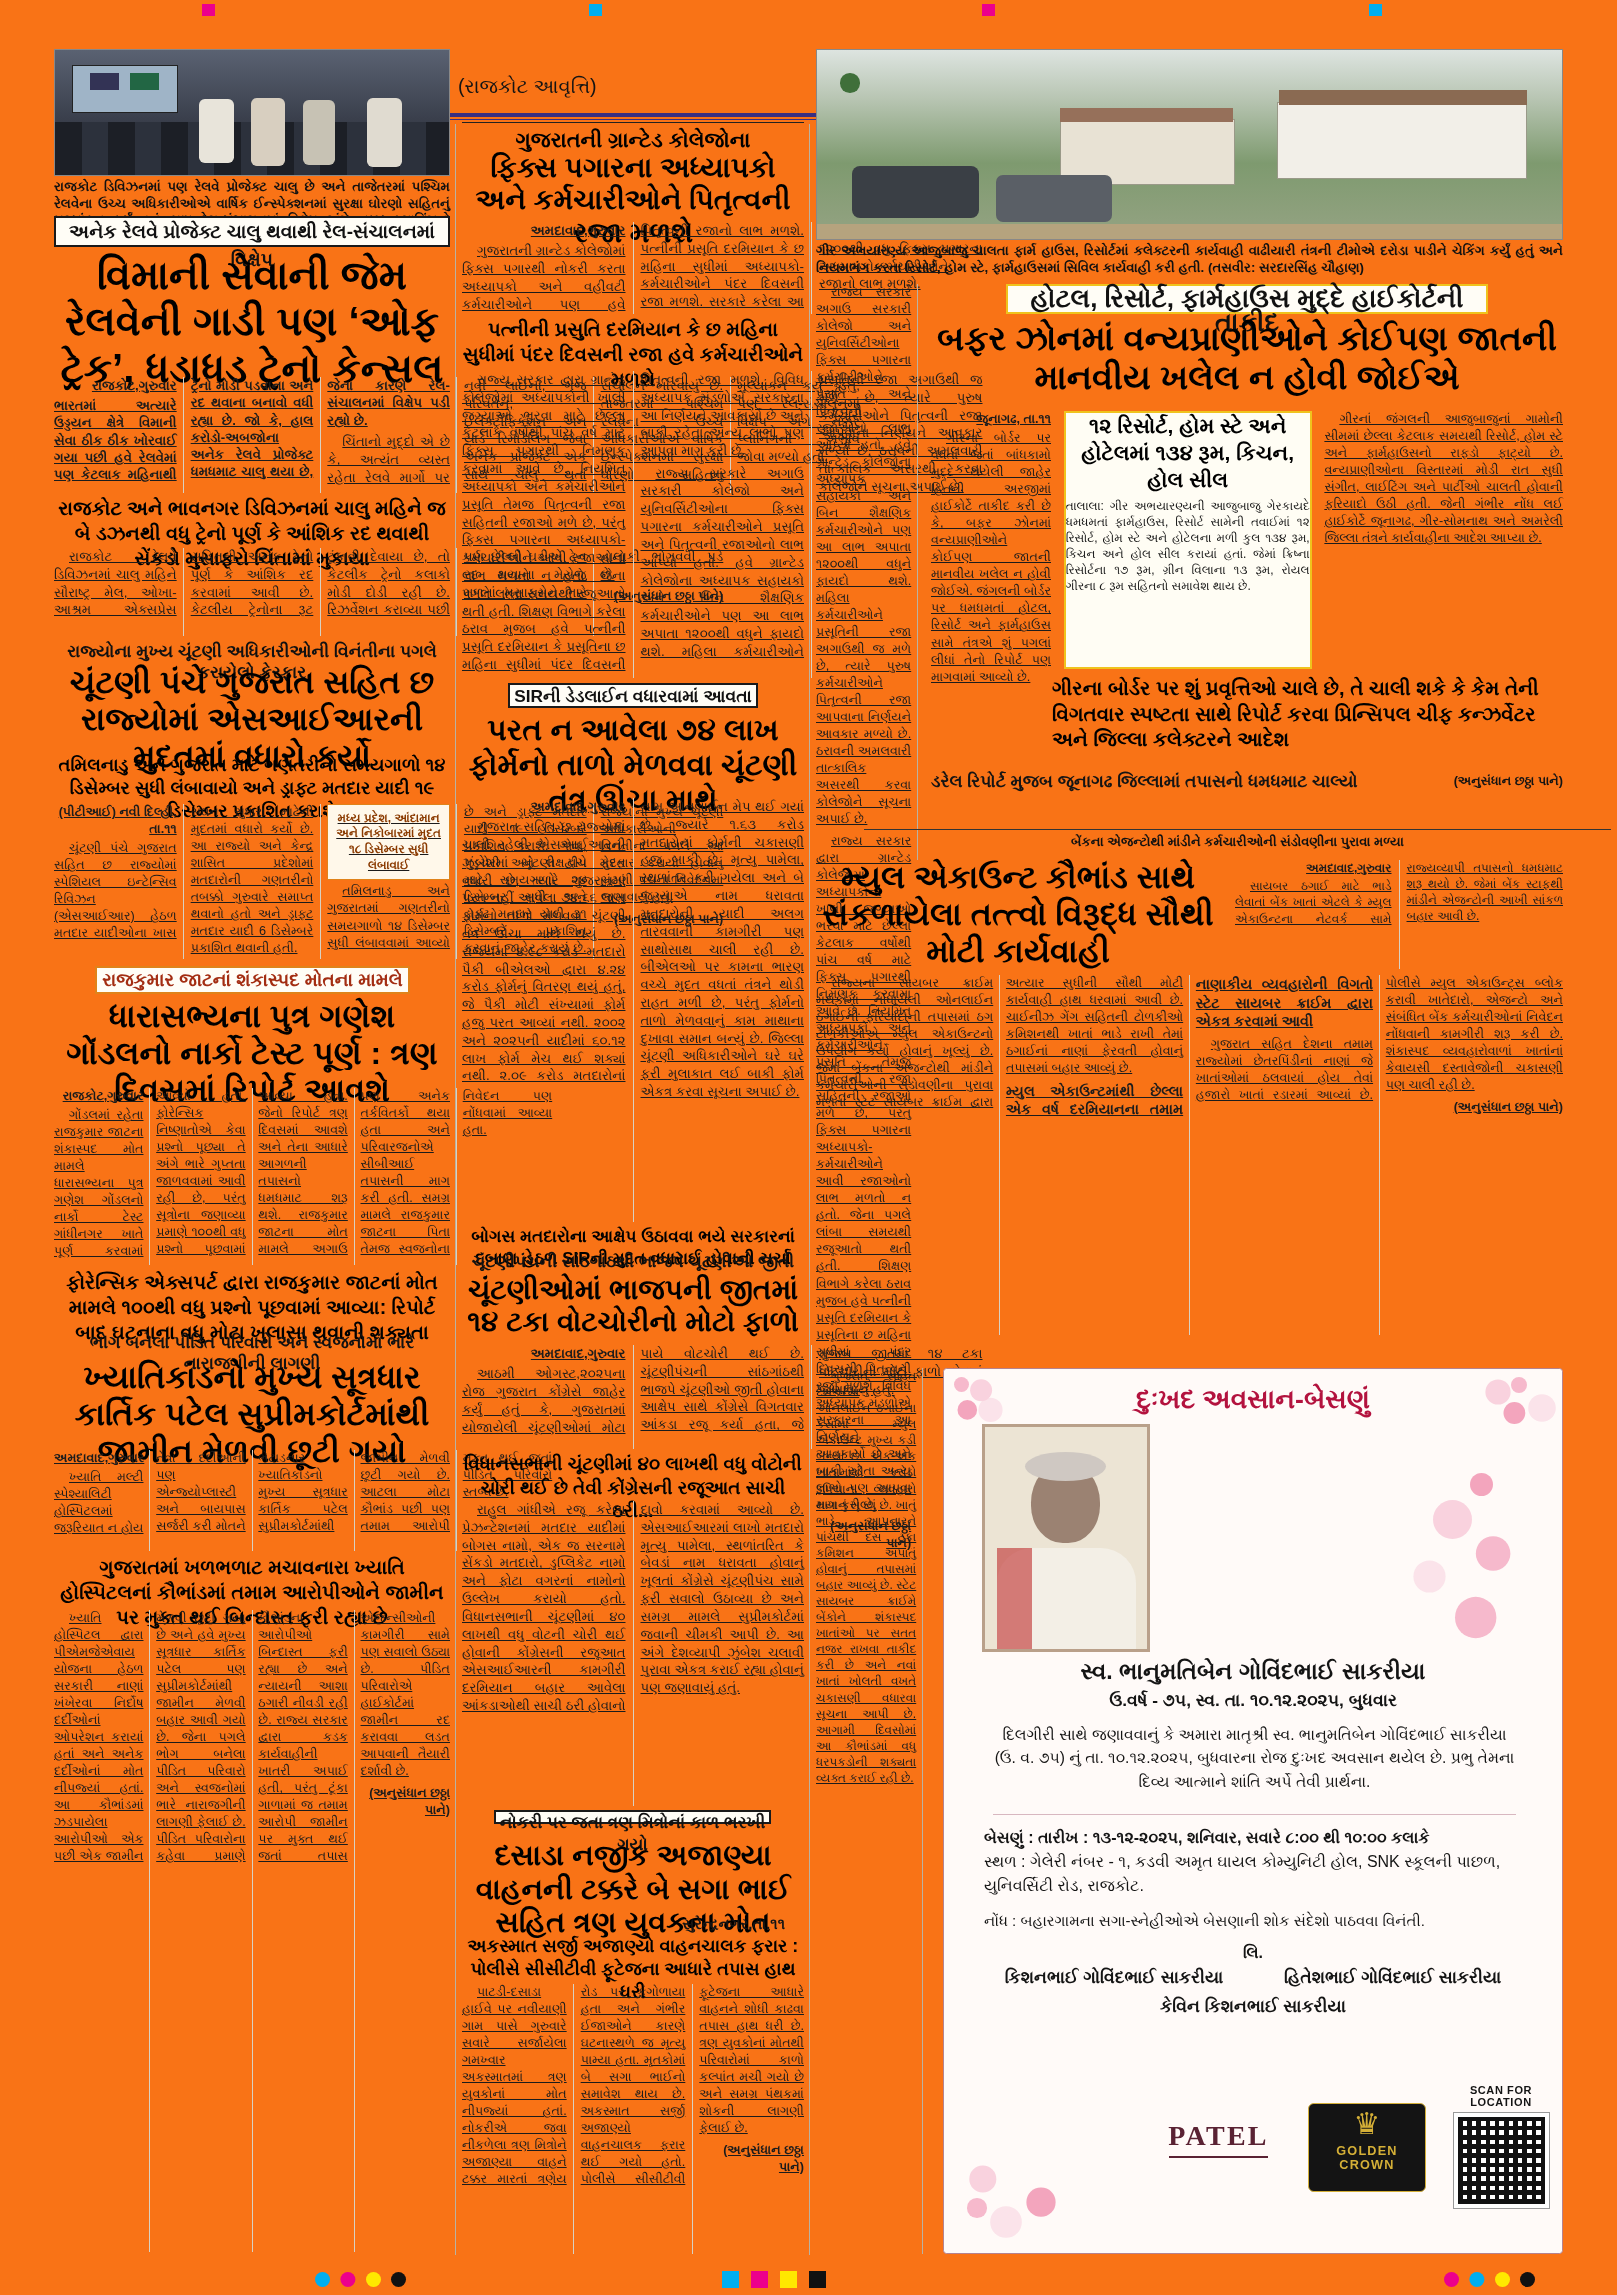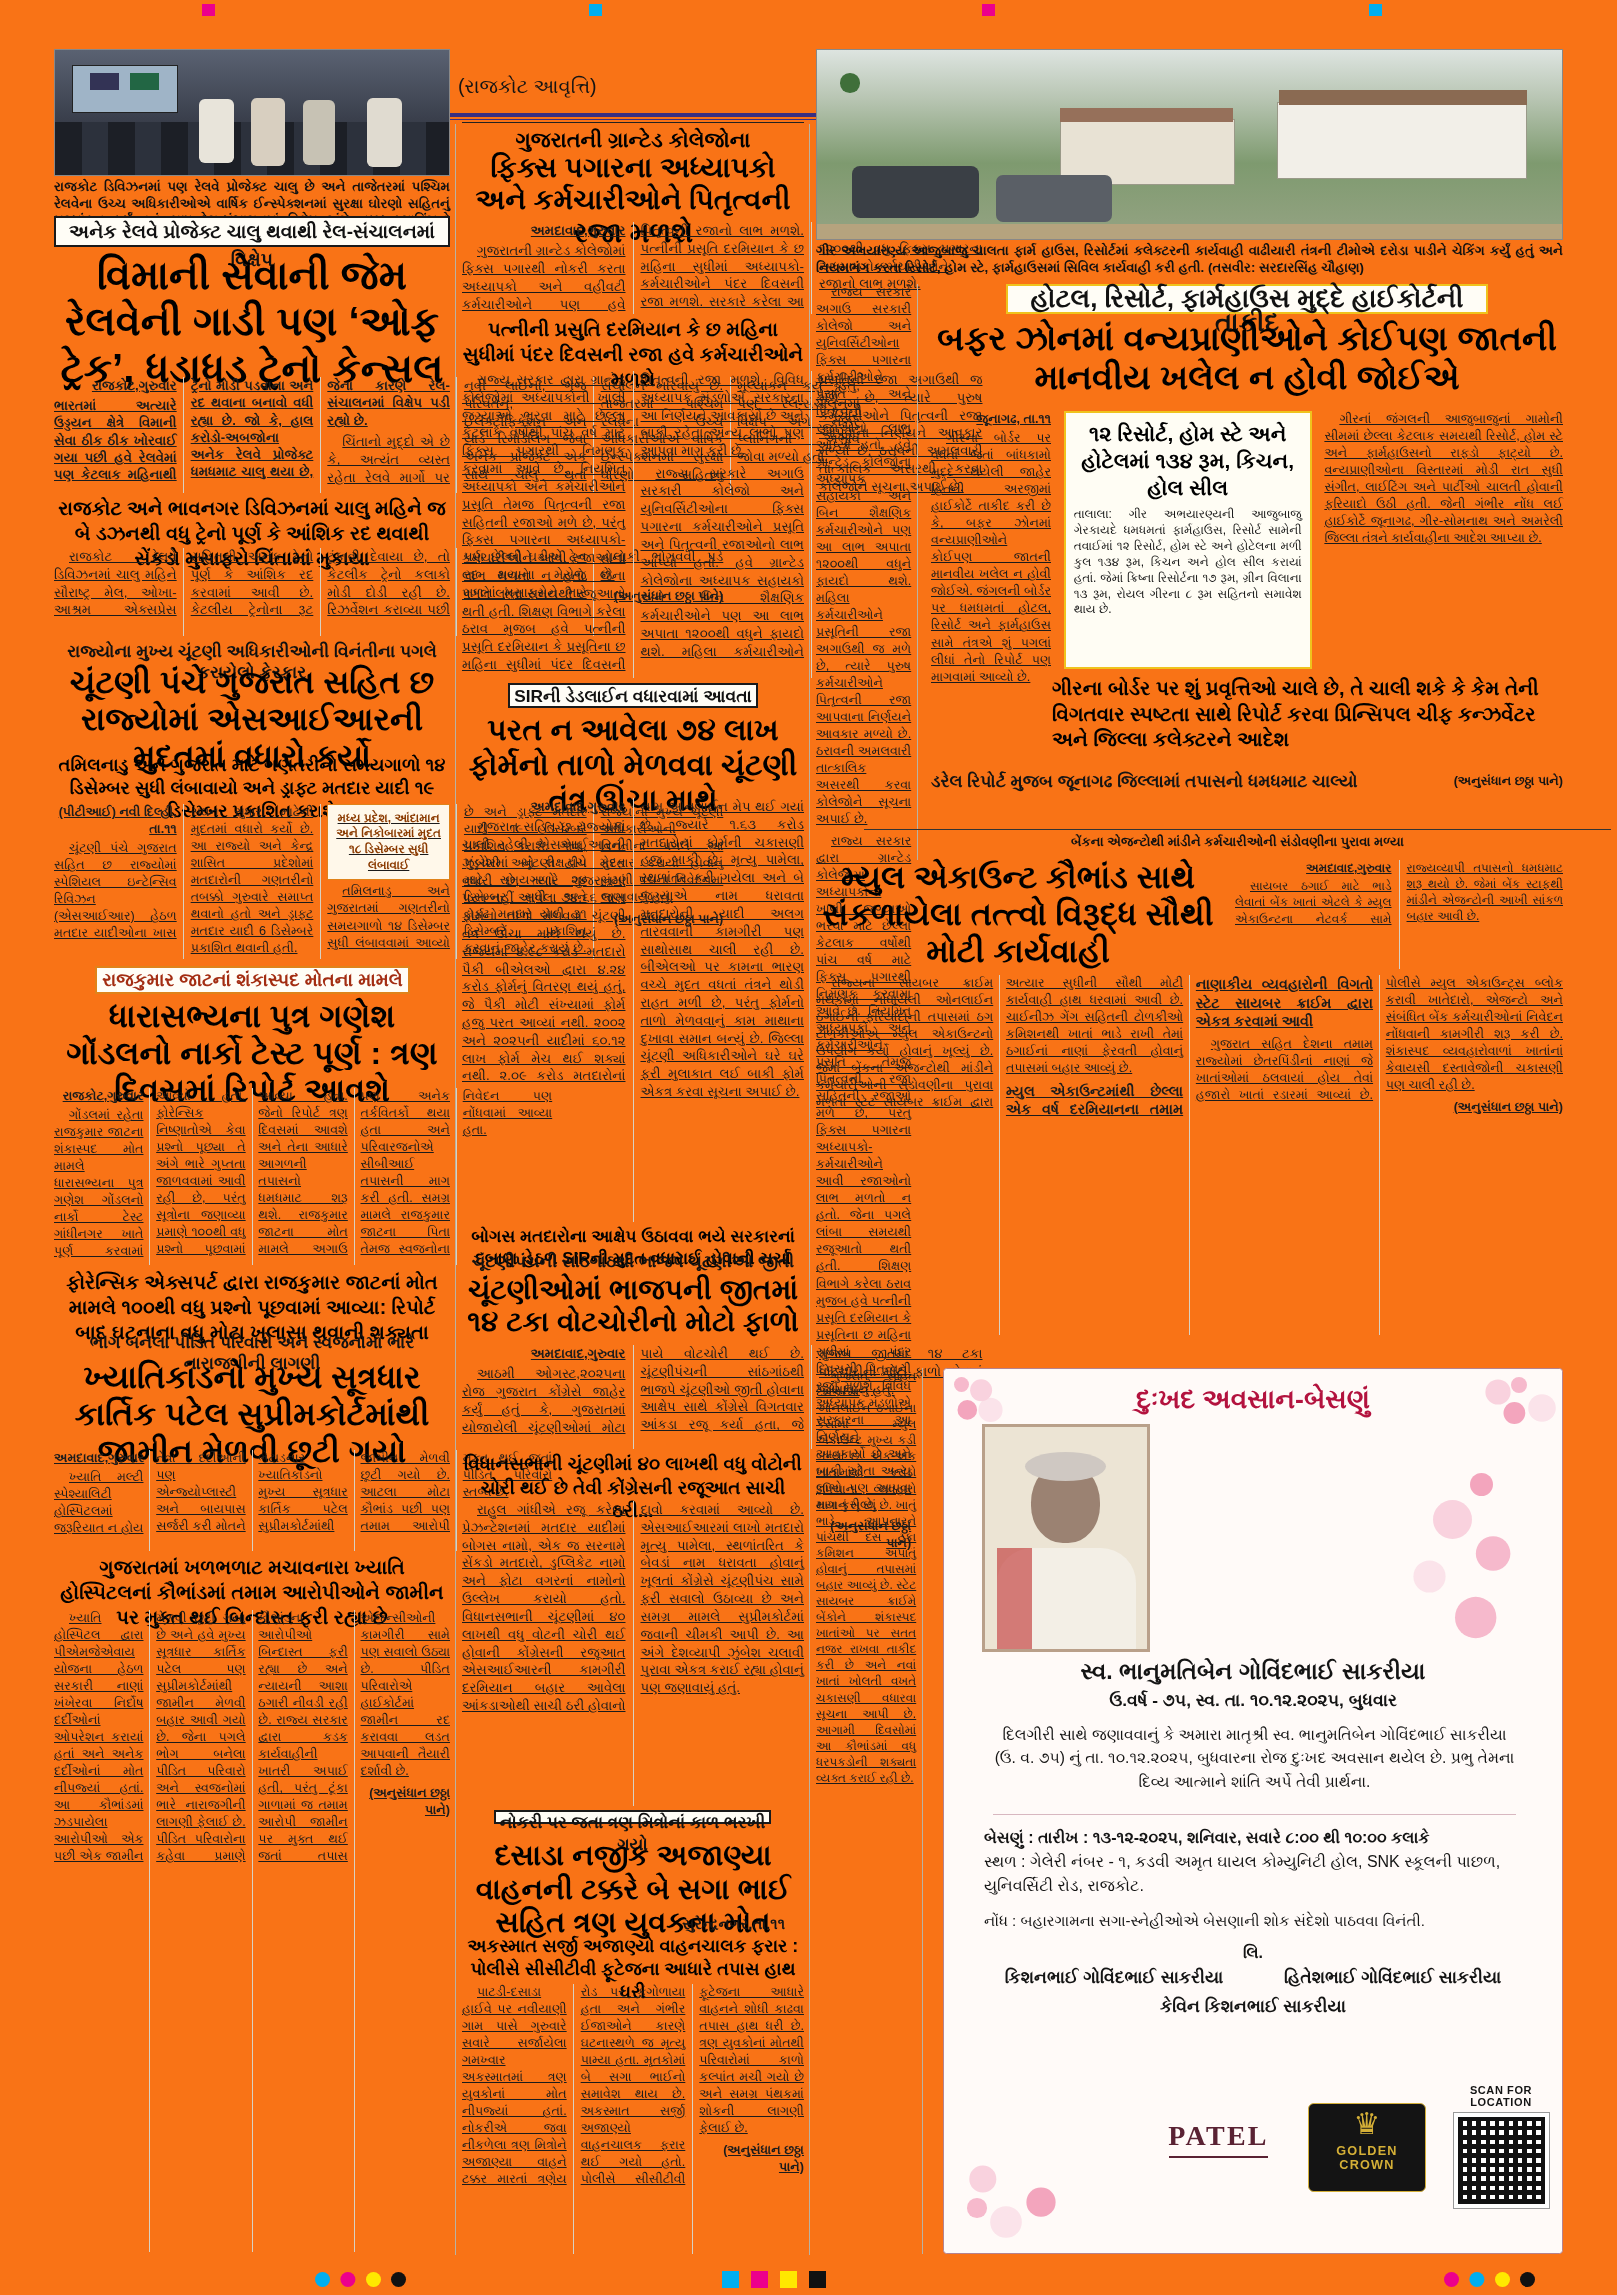--- a/index.html
+++ b/index.html
@@ -175,21 +175,21 @@
     <div class="cn">(અનુસંધાન છઠ્ઠા પાને)</div>
   </div>
 
   <div class="b kbox kbox-yellow" style="left:1006px;top:284px;width:482px;height:30px;font-size:26px;line-height:24px;">હોટલ, રિસોર્ટ, ફાર્મહાઉસ મુદ્દે હાઈકોર્ટની તાકીદ</div>
   <div class="b hl" style="left:931px;top:319px;width:632px;height:85px;font-size:34px;">બફર ઝોનમાં વન્યપ્રાણીઓને કોઈપણ જાતની માનવીય ખલેલ ન હોવી જોઈએ</div>
   <div class="b" style="left:931px;top:411px;width:632px;height:258px;display:flex;gap:12.7px;">
     <div class="bt" style="width:120px;font-size:12.7px;">
       <div class="dl">જૂનાગઢ, તા.૧૧</div>
       <p>ગીરના બોર્ડર પર વધતાં જતાં બાંધકામો મુદ્દે થયેલી જાહેર હિતની અરજીમાં હાઈકોર્ટે તાકીદ કરી છે કે, બફર ઝોનમાં વન્યપ્રાણીઓને કોઈપણ જાતની માનવીય ખલેલ ન હોવી જોઈએ. જંગલની બોર્ડર પર ધમધમતાં હોટલ, રિસોર્ટ અને ફાર્મહાઉસ સામે તંત્રએ શું પગલાં લીધાં તેનો રિપોર્ટ પણ માગવામાં આવ્યો છે.</p>
     </div>
-    <div style="width:248px;border:2.9px solid #efc31d;padding:8px;box-sizing:border-box;background:#fffdf4;">
+    <div style="width:248px;border:2.9px solid #efc31d;box-sizing:border-box;background:#fffdf4;">
       <div class="sub" style="font-size:21px;margin-bottom:5.8px;">૧૨ રિસોર્ટ, હોમ સ્ટે અને હોટેલમાં ૧૩૪ રૂમ, કિચન, હોલ સીલ</div>
       <div class="jt" style="font-size:12px;line-height:1.32;">તાલાલા: ગીર અભયારણ્યની આજુબાજુ ગેરકાયદે ધમધમતાં ફાર્મહાઉસ, રિસોર્ટ સામેની તવાઈમાં ૧૨ રિસોર્ટ, હોમ સ્ટે અને હોટેલના મળી કુલ ૧૩૪ રૂમ, કિચન અને હોલ સીલ કરાયાં હતાં. જેમાં ક્રિષ્ના રિસોર્ટના ૧૭ રૂમ, ગ્રીન વિલાના ૧૩ રૂમ, રોયલ ગીરના ૮ રૂમ સહિતનો સમાવેશ થાય છે.</div>
     </div>
     <div class="bt" style="flex:1;font-size:12.7px;">
       <p>ગીરનાં જંગલની આજુબાજુનાં ગામોની સીમમાં છેલ્લા કેટલાક સમયથી રિસોર્ટ, હોમ સ્ટે અને ફાર્મહાઉસનો રાફડો ફાટ્યો છે. વન્યપ્રાણીઓના વિસ્તારમાં મોડી રાત સુધી સંગીત, લાઈટિંગ અને પાર્ટીઓ ચાલતી હોવાની ફરિયાદો ઉઠી હતી. જેની ગંભીર નોંધ લઈ હાઈકોર્ટે જૂનાગઢ, ગીર-સોમનાથ અને અમરેલી જિલ્લા તંત્રને કાર્યવાહીના આદેશ આપ્યા છે.</p>
     </div>
   </div>
   <div class="b sub" style="left:1052px;top:676px;width:511px;height:81px;font-size:20px;text-align:left;">ગીરના બોર્ડર પર શું પ્રવૃત્તિઓ ચાલે છે, તે ચાલી શકે કે કેમ તેની વિગતવાર સ્પષ્ટતા સાથે રિપોર્ટ કરવા પ્રિન્સિપલ ચીફ કન્ઝર્વેટર અને જિલ્લા કલેક્ટરને આદેશ</div>
   <div class="b" style="left:931px;top:768px;width:632px;height:26.6px;display:flex;justify-content:space-between;align-items:center;">
     <span class="bold" style="font-size:17.3px;">ડરેલ રિપોર્ટ મુજબ જૂનાગઢ જિલ્લામાં તપાસનો ધમધમાટ ચાલ્યો</span>

